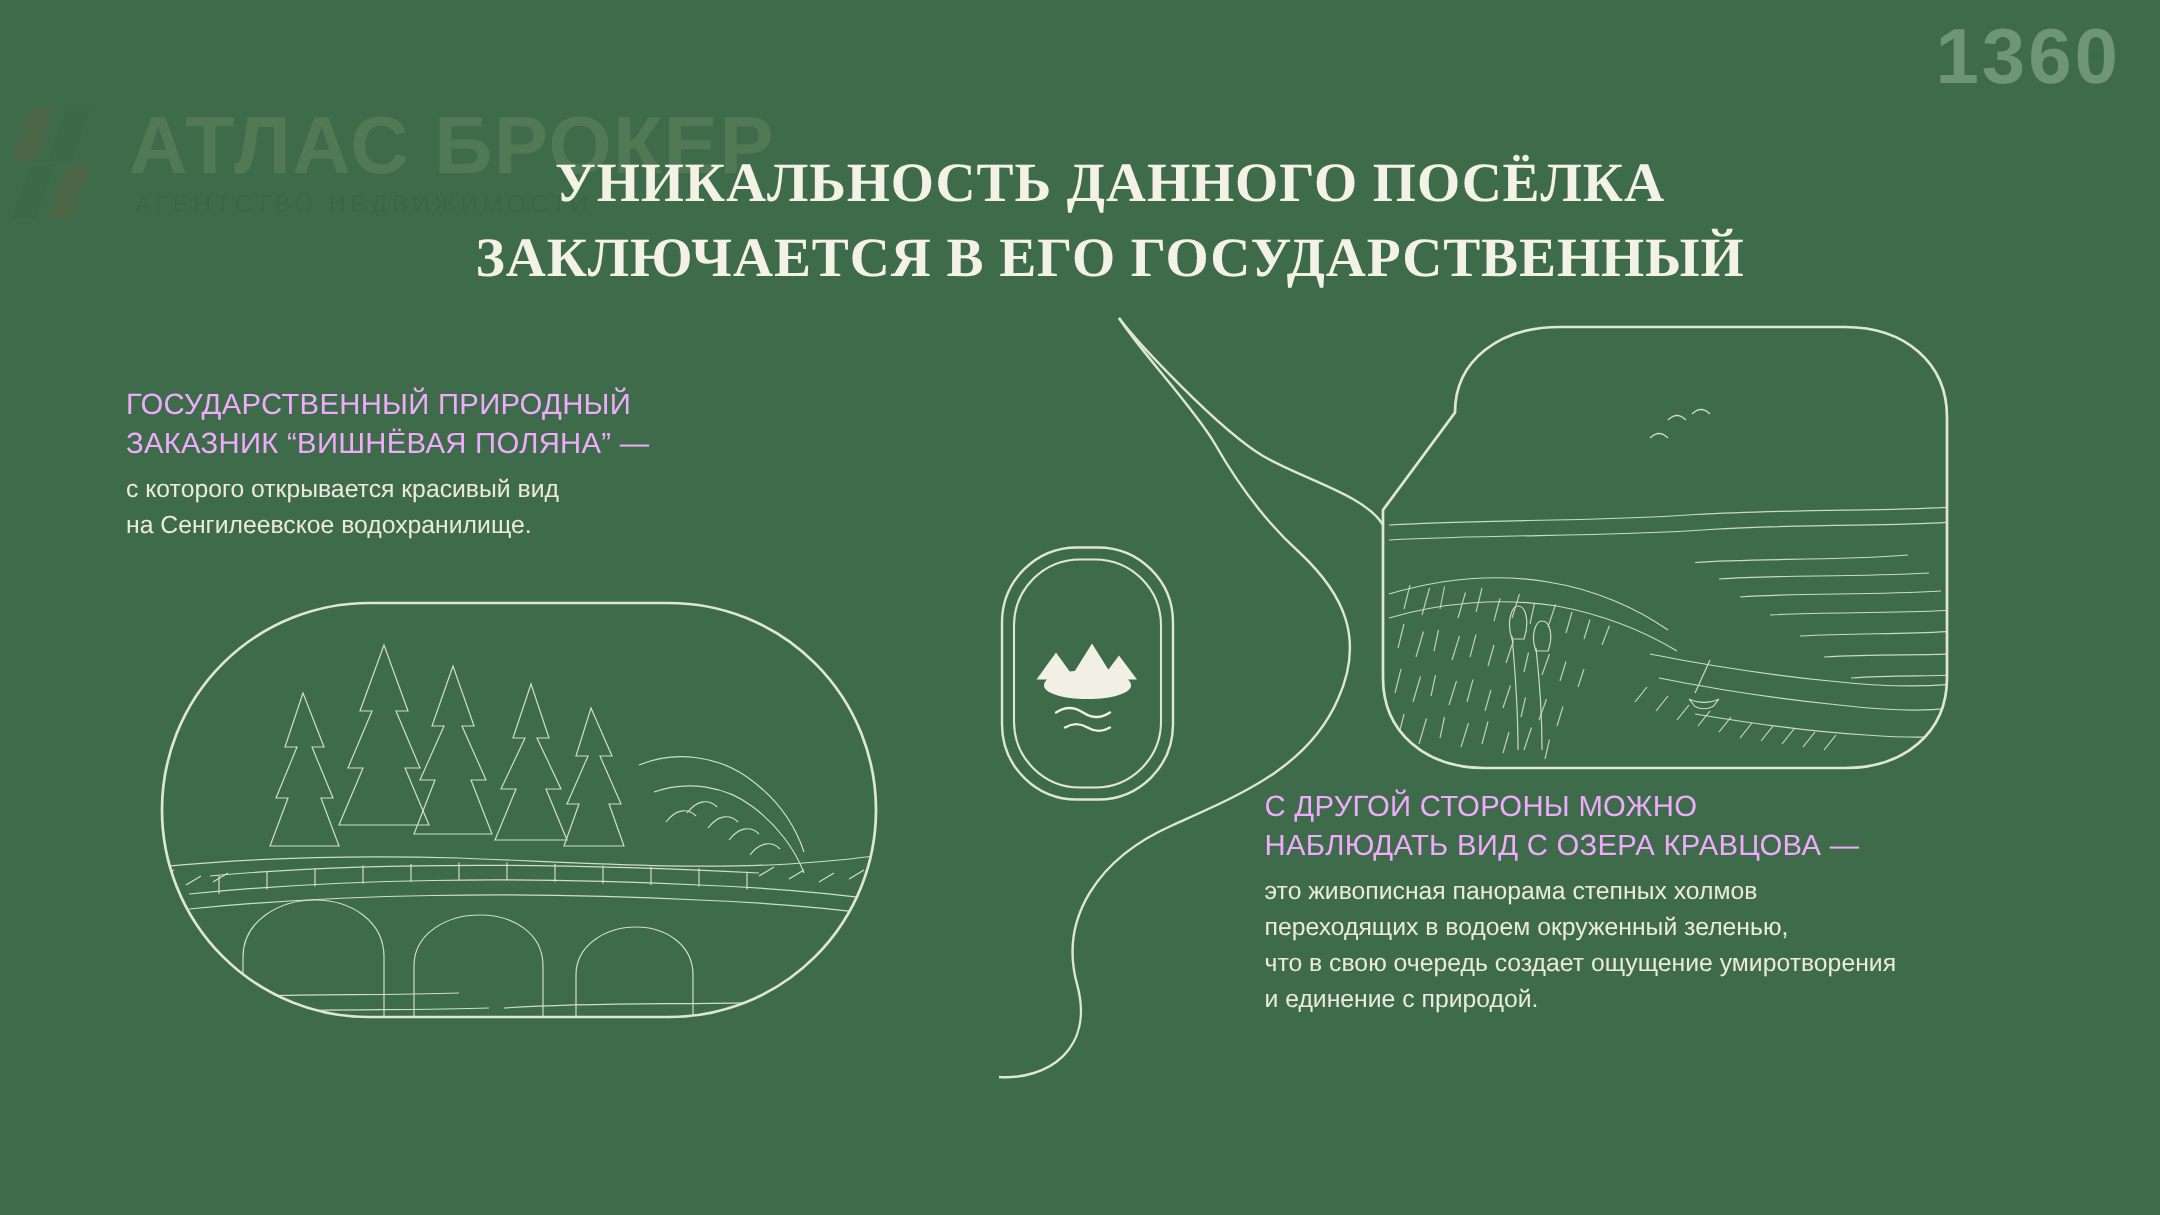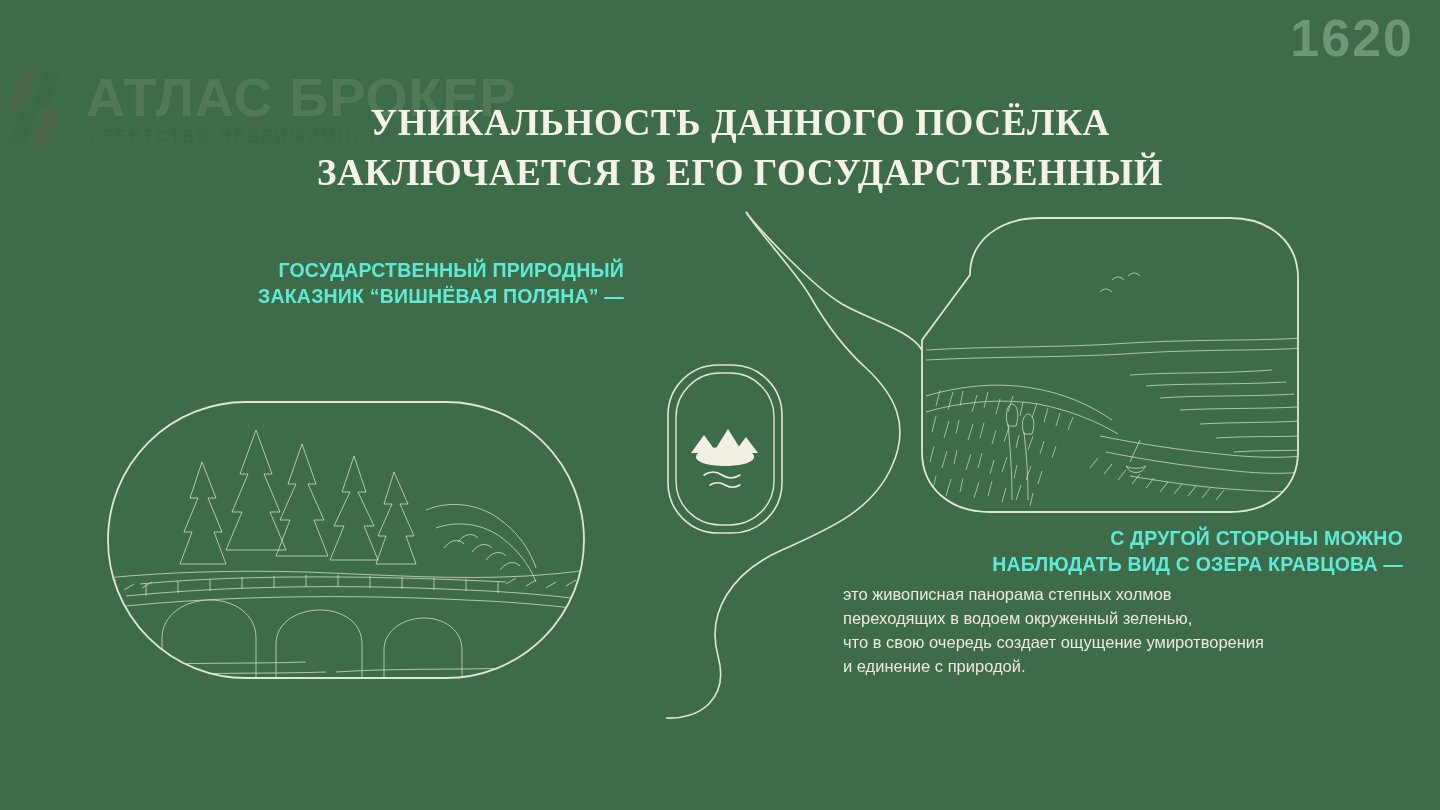--- a/index.html
+++ b/index.html
@@ -89,27 +89,26 @@
     font-weight: 700;
     line-height: 1.36;
     letter-spacing: 0.6px;
     color: #f4f1e6;
   }
 
   
   .block { position: absolute; }
   .block .lead {
     font-size: 19.5px;
-    font-weight: 700;
+    font-weight: 400;
     line-height: 1.33;
     letter-spacing: 0.2px;
-    color: #5eead4;
+    color: #f0abfc;
     margin: 0 0 4px 0;
     white-space: pre-line;
-    text-align: right;
   }
   .block .body {
     font-size: 16.5px;
     font-weight: 400;
     line-height: 1.46;
     color: #eceadf;
     margin: 0;
     white-space: pre-line;
   }
 
@@ -138,21 +137,21 @@
     <div class="wm-logo">
       <div class="wm-bar b1"></div>
       <div class="wm-bar b2"></div>
       <div class="wm-bar b3"></div>
       <div class="wm-bar b4"></div>
     </div>
     <div class="wm-title">АТЛАС БРОКЕР</div>
     <div class="wm-sub">АГЕНТСТВО НЕДВИЖИМОСТИ</div>
   </div>
 
-  <div class="slide-number">1620</div>
+  <div class="slide-number">1360</div>
 
   <div class="headline">
     <div>УНИКАЛЬНОСТЬ ДАННОГО ПОСЁЛКА</div>
     <div>ЗАКЛЮЧАЕТСЯ В ЕГО ГОСУДАРСТВЕННЫЙ</div>
   </div>
 
   <div class="sketch" style="left:660px; top:200px;">
     <svg width="700" height="540" viewBox="0 0 700 540" fill="none">
       <defs>
         <clipPath id="clipLake">
@@ -270,20 +269,22 @@
       <g stroke="#f2efe4" stroke-width="1.6" fill="none" stroke-linecap="round">
         <path d="M38 112 c6 -4 12 -4 18 0 c6 4 12 4 18 0"></path>
         <path d="M44 122 c5 -3 10 -3 15 0 c5 3 10 3 15 0"></path>
       </g>
     </svg>
   </div>
 
   <div class="block" id="block-left">
     <p class="lead">ГОСУДАРСТВЕННЫЙ ПРИРОДНЫЙ
 ЗАКАЗНИК “ВИШНЁВАЯ ПОЛЯНА” —</p>
+    <p class="body">с которого открывается красивый вид
+на Сенгилеевское водохранилище.</p>
   </div>
 
   <div class="block" id="block-right">
     <p class="lead">С ДРУГОЙ СТОРОНЫ МОЖНО
 НАБЛЮДАТЬ ВИД С ОЗЕРА КРАВЦОВА —</p>
     <p class="body">это живописная панорама степных холмов
 переходящих в водоем окруженный зеленью,
 что в свою очередь создает ощущение умиротворения
 и единение с природой.</p>
   </div>

